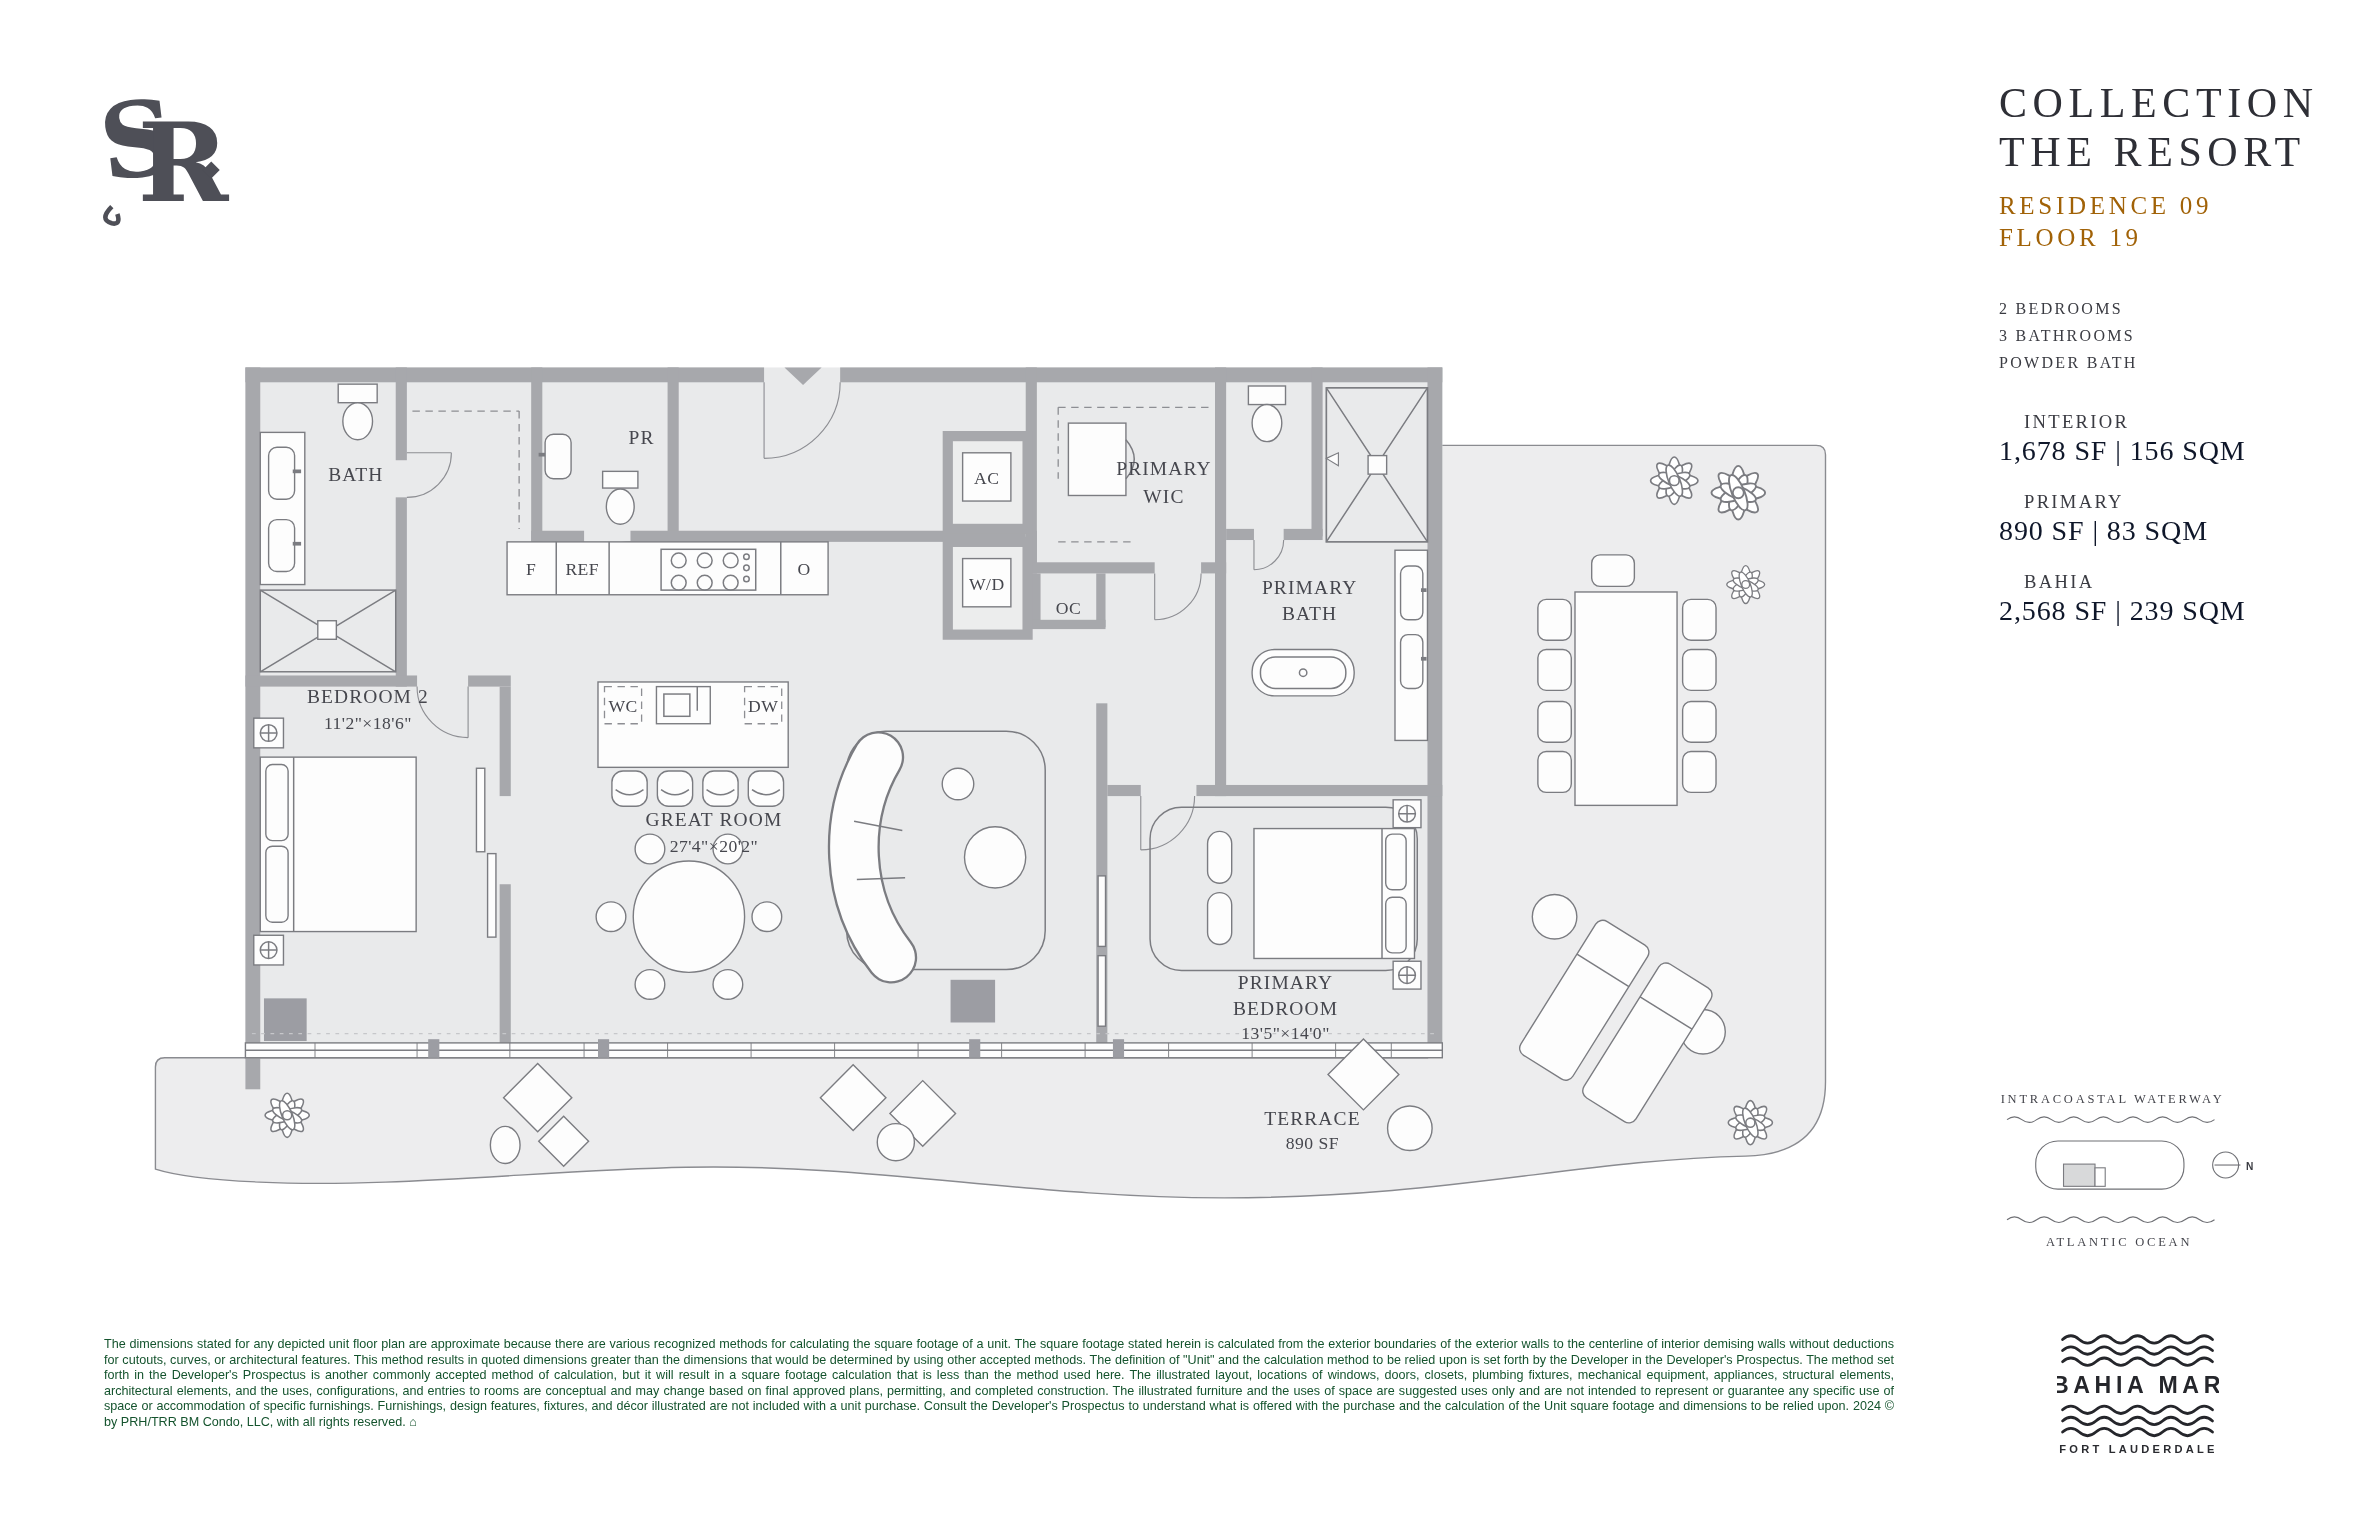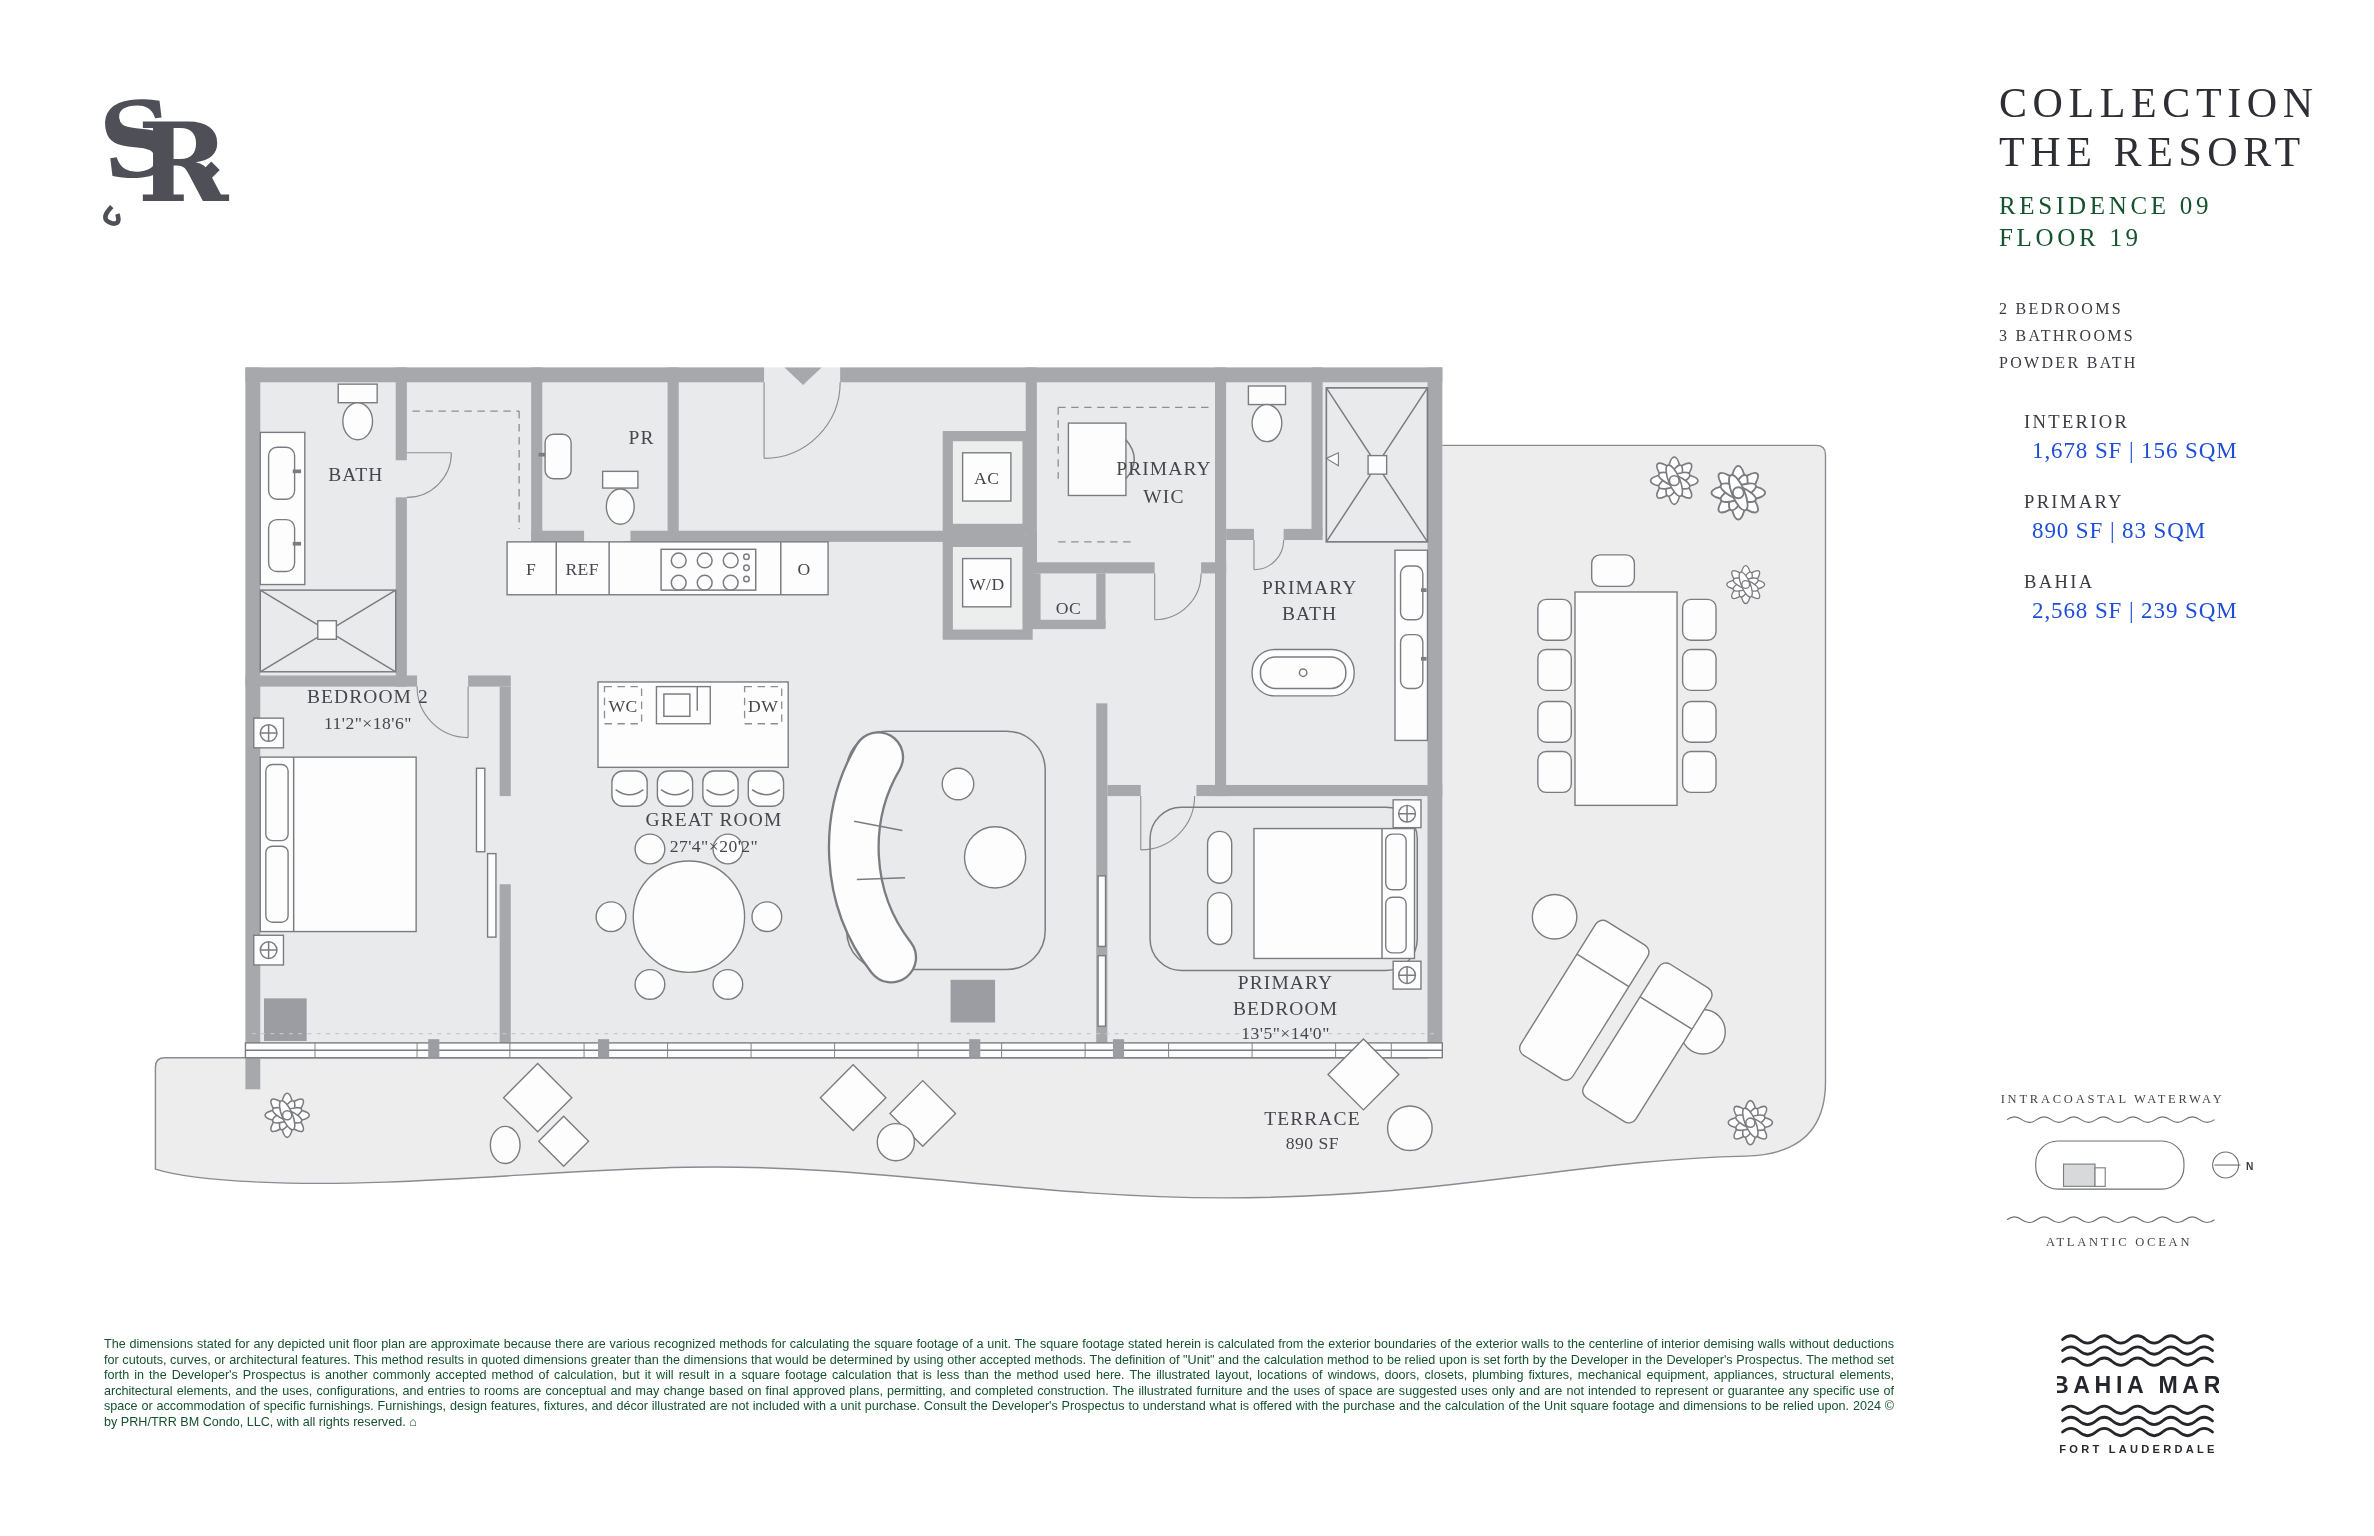--- a/index.html
+++ b/index.html
@@ -1,26 +1,26 @@
 <!DOCTYPE html>
 <html style="font-size:15px"><head>
 <meta charset="utf-8">
 <style>
   html,body{margin:0;padding:0;background:#fff;}
   body{position:relative;width:2375px;height:1536px;overflow:hidden;
        font-family:"Liberation Serif",serif;color:#3a3b42;}
   .abs{position:absolute;}
   
   .title{left:1999px;top:79px;font-size:42px;line-height:49px;letter-spacing:5.6px;color:#2e2f36;}
-  .resblock{left:1999px;top:190px;font-size:25px;line-height:32px;letter-spacing:3.7px;color:#14532d;}
+  .resblock{left:1999px;top:190px;font-size:25px;line-height:32px;letter-spacing:3.7px;color:#a16207;}
   .features{left:1999px;top:295px;font-size:16px;line-height:27px;letter-spacing:2.3px;color:#3a3b42;}
   .areas{left:1999px;top:408px;}
   .area-group{margin-bottom:22px;}
   .area-label{font-size:18.6px;letter-spacing:2.3px;line-height:28px;color:#3a3b42;margin-left:25px;}
-  .area-value{font-size:23px;letter-spacing:0.9px;line-height:30px;color:#1d4ed8;margin-left:33px;}
+  .area-value{font-size:28px;letter-spacing:0.9px;line-height:30px;color:#0f172a;}
   
   .disclaimer{left:104px;top:1337px;width:1790px;font-family:"Liberation Sans",sans-serif;
       font-size:12.6px;line-height:15.6px;color:#14532d;text-align:justify;}
   
   .wall{fill:#a7a8ac;stroke:none;}
   .col{fill:#9c9da3;}
   .ln{stroke:#7b7c81;stroke-width:1.6;fill:none;}
   .wfill{fill:#fdfdfd;stroke:#7b7c81;stroke-width:1.5;}
   .dash{stroke:#8d8e93;stroke-width:1.4;fill:none;stroke-dasharray:8 6;}
   .door{stroke:#8d8e93;stroke-width:1.2;fill:none;}

